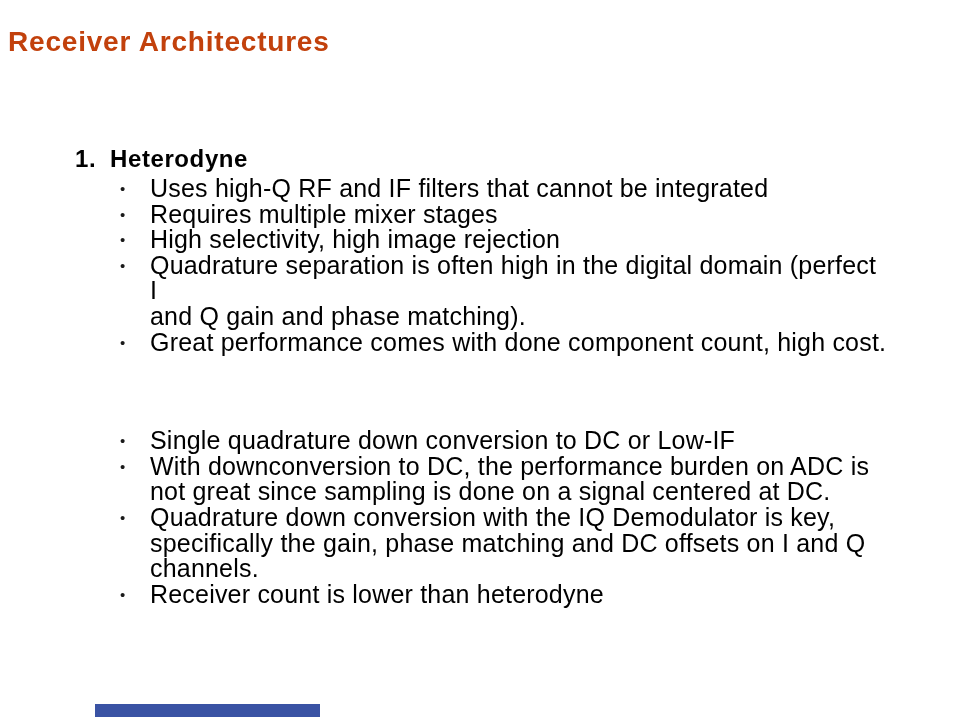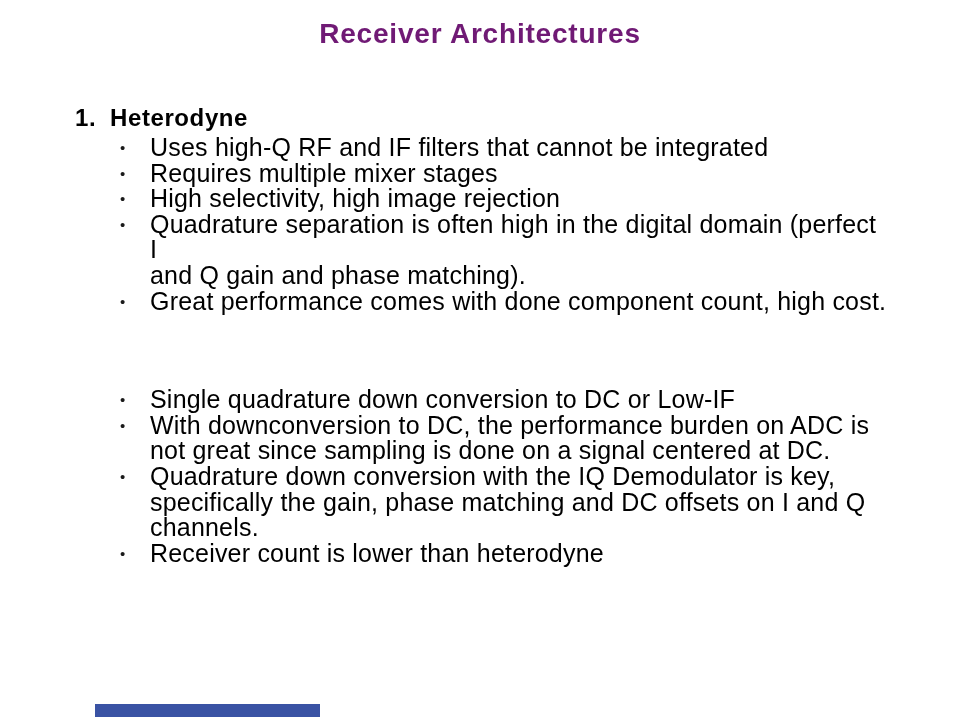--- a/index.html
+++ b/index.html
@@ -10,34 +10,34 @@
   .slide {
     position: relative;
     width: 960px;
     height: 720px;
     background: #ffffff;
     overflow: hidden;
     font-family: "Liberation Sans", "DejaVu Sans", sans-serif;
     color: #000000;
   }
   .slide-title {
-    margin: 0;
+    margin: 8px;
     padding-top: 17px;
-    text-align: center;
+    text-align: left;
     font-size: 28px;
     font-weight: bold;
     letter-spacing: 0.8px;
     line-height: 34px;
-    color: #701a75;
+    color: #c2410c;
   }
   .section {
     padding-left: 75px;
     padding-right: 40px;
   }
-  .section-1 { margin-top: 52px; }
+  .section-1 { margin-top: 85px; }
   .section-2 { margin-top: 73px; }
   .section-heading {
     font-size: 24px;
     font-weight: bold;
     letter-spacing: 0.6px;
     line-height: 29px;
     white-space: nowrap;
   }
   .section-number {
     display: inline-block;

